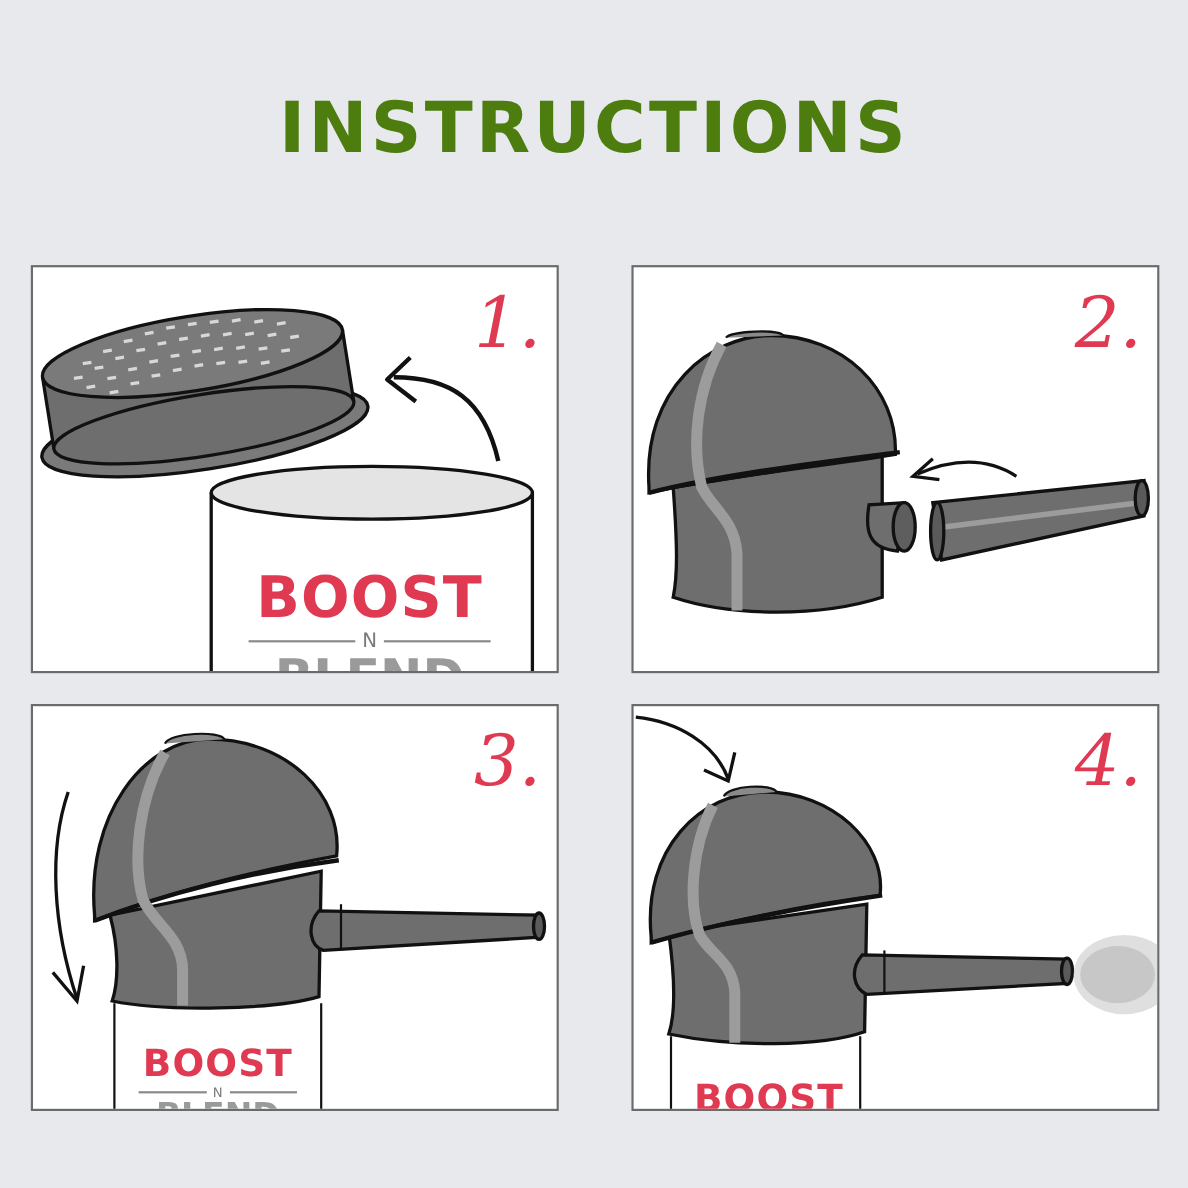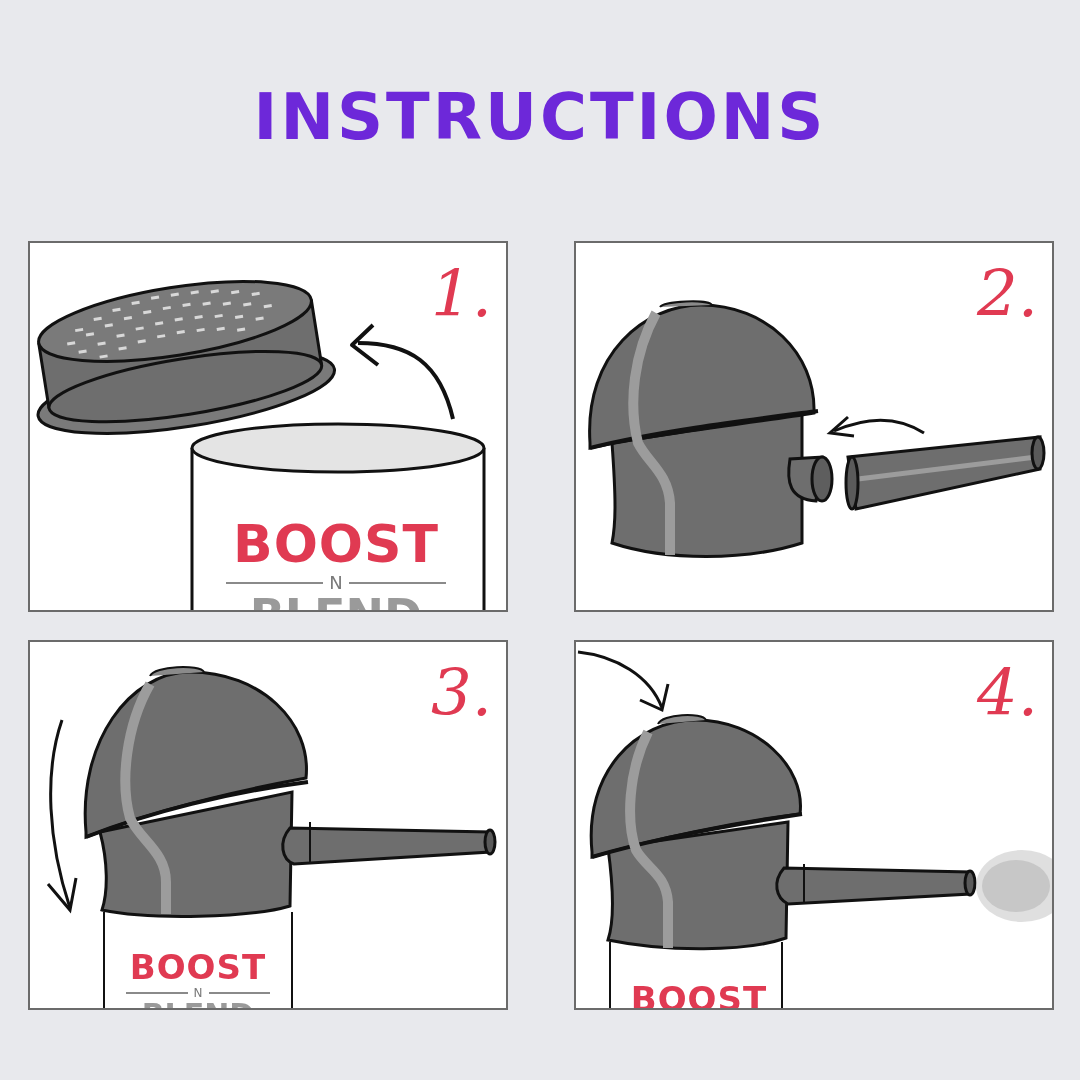--- a/index.html
+++ b/index.html
@@ -3,21 +3,21 @@
 <meta charset="utf-8">
 <style>
   html, body { margin: 0; padding: 0; }
   body {
     width: 1080px; height: 1080px; background: #e8e9ed; position: relative; overflow: hidden;
     font-family: "Liberation Sans", sans-serif;
   }
   .title {
     position: absolute; left: 0; top: 78px; width: 1080px; text-align: center;
     font-family: "DejaVu Sans", sans-serif; font-weight: bold; font-size: 64px; letter-spacing: 3px;
-    color: #6d28d9; line-height: 78px;
+    color: #4d7c0f; line-height: 78px;
   }
   .panel {
     position: absolute; background: #ffffff; border: 2px solid #6b6b6b; box-sizing: border-box; overflow: hidden;
   }
   .panel svg { position: absolute; left: 0; top: 0; }
   #p1 { left: 28px; top: 241px; width: 480px; height: 371px; }
   #p2 { left: 574px; top: 241px; width: 480px; height: 371px; }
   #p3 { left: 28px; top: 640px; width: 480px; height: 370px; }
   #p4 { left: 574px; top: 640px; width: 480px; height: 370px; }
   .step-num {

